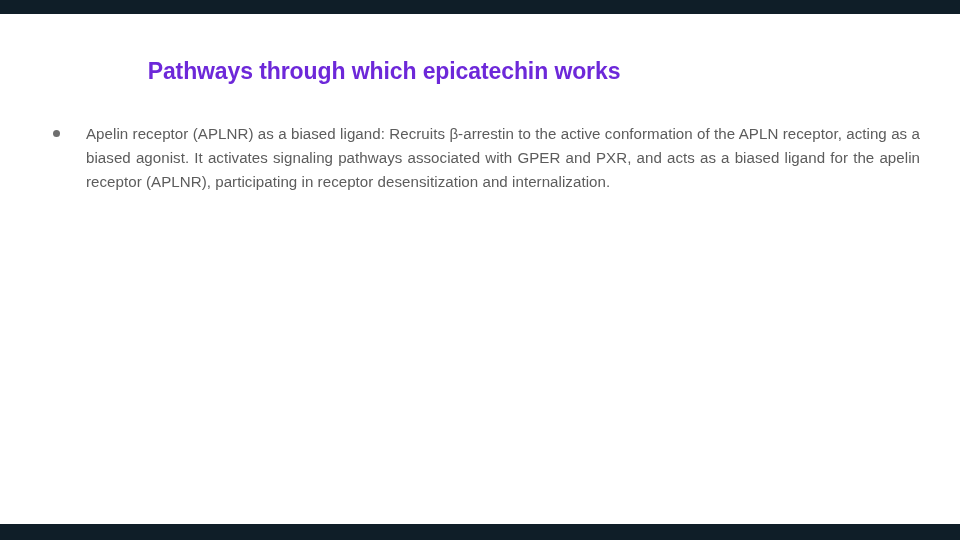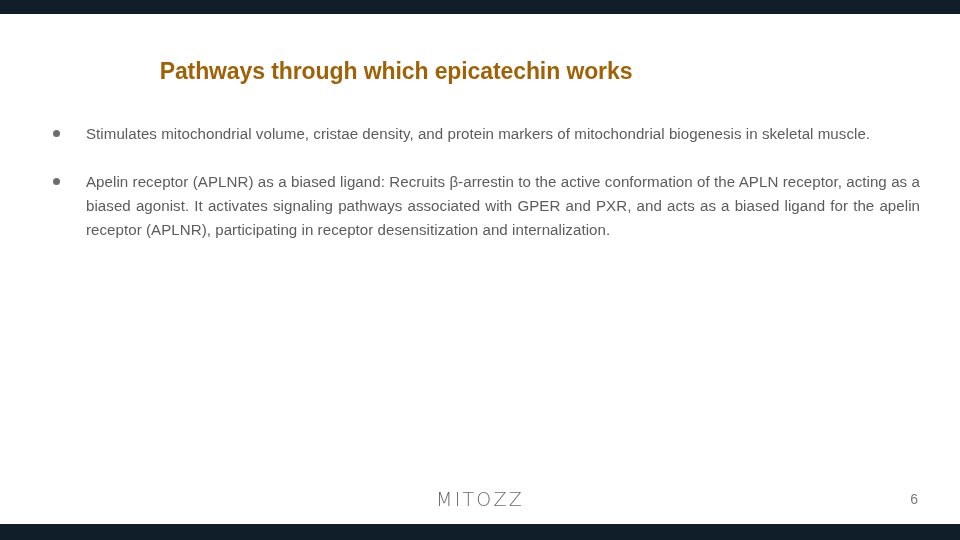--- a/index.html
+++ b/index.html
@@ -34,26 +34,26 @@
     height: 14px;
   }
   .bar-bottom {
     bottom: 0;
     height: 16px;
   }
 
   .title {
     position: absolute;
     top: 56px;
-    left: 12px;
+    left: 0;
     width: 768px;
     text-align: center;
     font-size: 23px;
     font-weight: bold;
-    color: #a16207;
+    color: #6d28d9;
     letter-spacing: -0.1px;
     line-height: 30px;
   }
 
   .body-block {
     position: absolute;
     top: 122px;
     left: 50px;
     width: 870px;
   }
@@ -126,33 +126,25 @@
 <body>
 
 <div class="slide">
 
   <div class="bar bar-top"></div>
 
   <div class="title">Pathways through which epicatechin works</div>
 
   <div class="body-block">
 
-    <div class="bullet-row">
-      <span class="bullet-marker"></span>
-      <span class="bullet-text">Stimulates mitochondrial volume, cristae density, and protein markers of mitochondrial biogenesis in skeletal muscle.</span>
-    </div>
 
 
     <div class="bullet-row">
       <span class="bullet-marker"></span>
       <span class="bullet-text">Apelin receptor (APLNR) as a biased ligand: Recruits β-arrestin to the active conformation of the APLN receptor, acting as a biased agonist. It activates signaling pathways associated with GPER and PXR, and acts as a biased ligand for the apelin receptor (APLNR), participating in receptor desensitization and internalization.</span>
     </div>
 
   </div>
 
-  <div class="footer">
-    <div class="logo">MITOZZ</div>
-    <div class="page-number">6</div>
-  </div>
 
   <div class="bar bar-bottom"></div>
 
 </div>
 
 </body></html>

